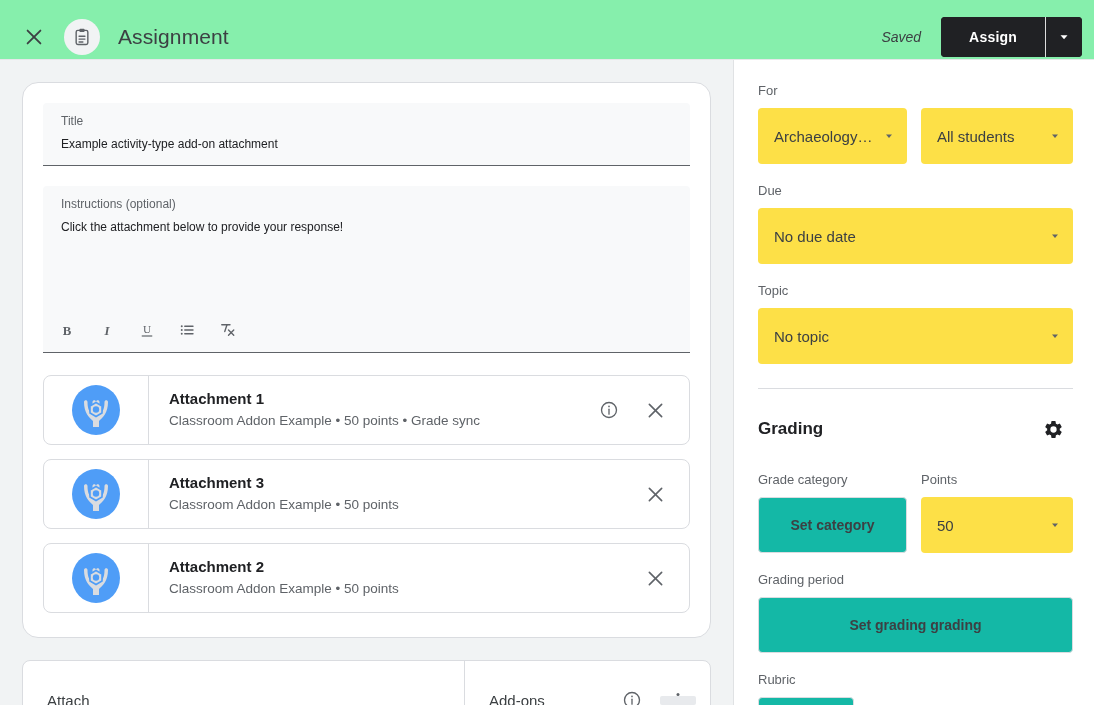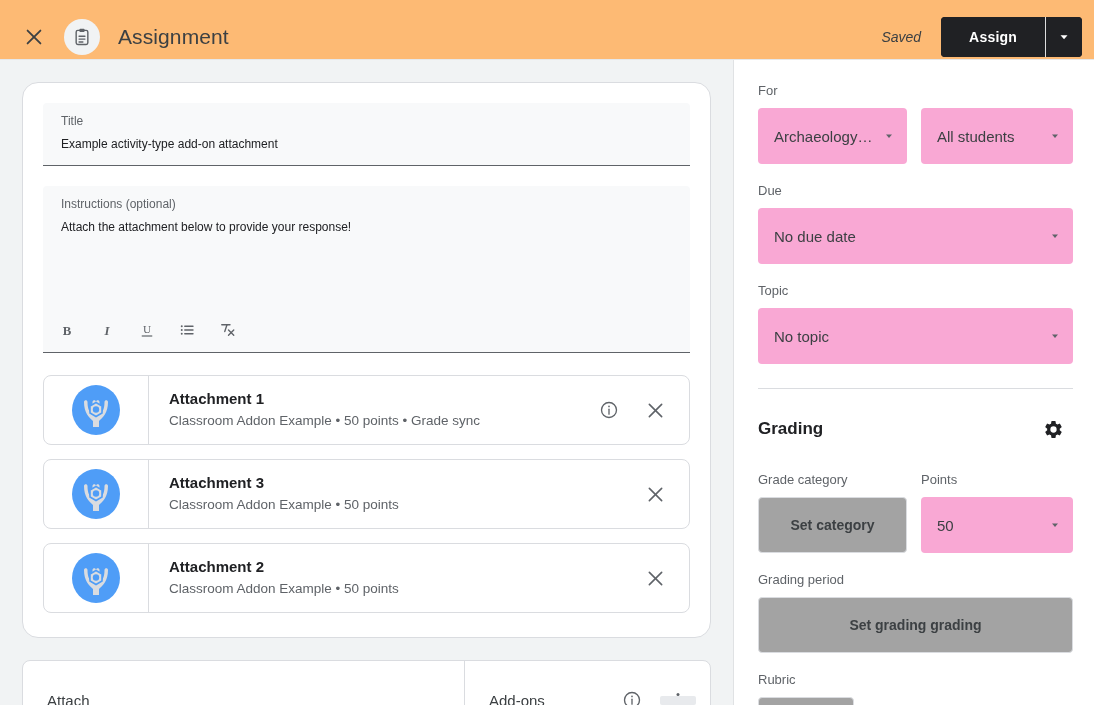--- a/index.html
+++ b/index.html
@@ -6,21 +6,21 @@
   html, body {
     width: 1094px; height: 705px;
     background: #ffffff;
     font-family: "Liberation Sans", sans-serif;
     overflow: hidden;
   }
 
   
   .header {
     height: 60px;
-    background: #fdba74;
+    background: #86efac;
     display: flex;
     align-items: center;
     padding: 15px 12px 0 14px;
     border-bottom: 1px solid #e6e8ea;
     position: relative;
     z-index: 5;
   }
   .icon-btn {
     width: 40px; height: 40px;
     border-radius: 50%;
@@ -232,21 +232,21 @@
 
   
   .sb-label {
     font-size: 13px;
     color: #5f6368;
     line-height: 18px;
     margin-bottom: 8px;
   }
   .sb-row { display: flex; gap: 14px; }
   .sel {
-    background: #f9a8d4;
+    background: #fde047;
     border: none;
     border-radius: 4px;
     height: 56px;
     display: flex;
     align-items: center;
     padding: 0 12px 0 16px;
     cursor: pointer;
     gap: 8px;
   }
   .sel-text {
@@ -271,21 +271,21 @@
     margin-top: 20px; margin-bottom: 22px;
   }
   .grading-title {
     font-size: 17px;
     color: #202124;
     font-weight: bold;
     flex: 1 1 auto;
   }
   .outline-btn {
     border: 1px solid #dadce0;
-    background: #a3a3a3;
+    background: #14b8a6;
     border-radius: 4px;
     height: 56px;
     display: flex;
     align-items: center;
     justify-content: center;
     font-size: 14px;
     font-weight: bold;
     color: #3c4043;
     font-family: "Liberation Sans", sans-serif;
     cursor: pointer;
@@ -349,21 +349,21 @@
 
     <div class="card main-card">
 
       <div class="field title-field">
         <div class="field-label">Title</div>
         <div class="field-value">Example activity-type add-on attachment</div>
       </div>
 
       <div class="field instructions-field">
         <div class="field-label">Instructions (optional)</div>
-        <div class="field-value">Attach the attachment below to provide your response!</div>
+        <div class="field-value">Click the attachment below to provide your response!</div>
       </div>
 
       <div class="rte-toolbar">
         <button class="rte-btn">
           <span>
             <svg width="18" height="18" viewBox="0 0 24 24">
                 <text x="12" y="18" font-family="Liberation Serif, serif" font-size="17" font-weight="bold" fill="#5f6368" text-anchor="middle">B</text>
               </svg>
           </span>
         </button>

